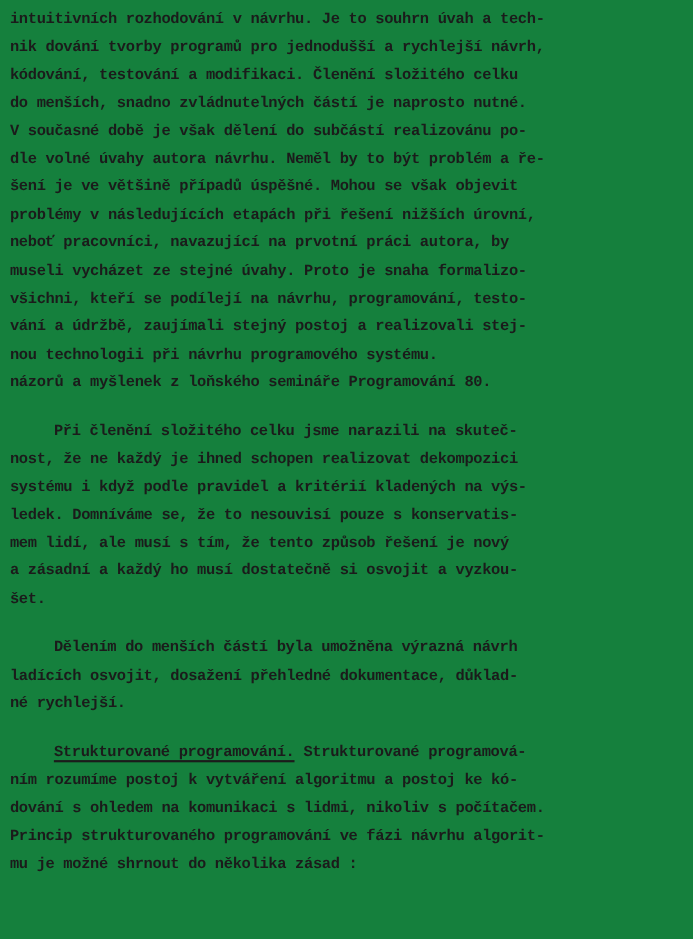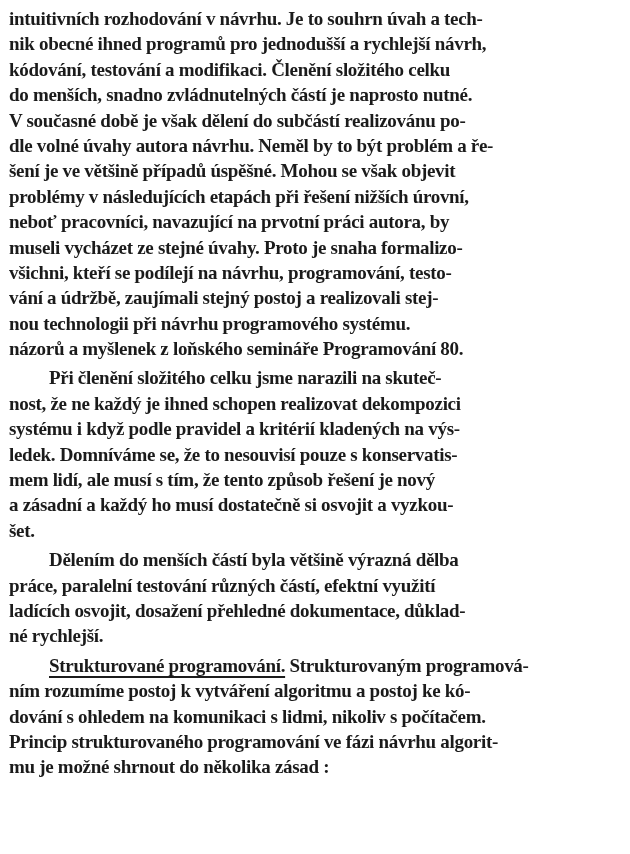--- a/index.html
+++ b/index.html
@@ -4,52 +4,52 @@
 <style>
   html, body {
     margin: 0;
     padding: 0;
     background: #e8e8e8;
   }
   .page {
     position: relative;
     width: 630px;
     height: 854px;
-    background: #ffffff;
+    background: #15803d;
     overflow: hidden;
     box-sizing: border-box;
     padding: 6px 4px 0 9px;
-    font-family: Liberation Serif, serif;
+    font-family: Liberation Mono, monospace;
     font-weight: 700;
-    font-size: 19px;
+    font-size: 14px;
     color: #1b1b1b;
   }
   .paragraph { margin: 0; }
-  .paragraph.gap-before { margin-top: 4px; }
+  .paragraph.gap-before { margin-top: 19px; }
   .line {
     white-space: pre;
     height: 25.4px;
     line-height: 25.4px;
     letter-spacing: -0.3px;
   }
   .indent-first .line:first-child { text-indent: 40px; }
   .u {
     text-decoration: underline;
     text-underline-offset: 4px;
     text-decoration-thickness: 1.5px;
   }
 </style>
 </head>
 <body>
 
 <div class="page">
 
   <div class="paragraph">
     <div class="line">intuitivních rozhodování v návrhu. Je to souhrn úvah a tech-</div>
-    <div class="line">nik obecné ihned programů pro jednodušší a rychlejší návrh,</div>
+    <div class="line">nik dování tvorby programů pro jednodušší a rychlejší návrh,</div>
     <div class="line">kódování, testování a modifikaci. Členění složitého celku</div>
     <div class="line">do menších, snadno zvládnutelných částí je naprosto nutné.</div>
     <div class="line">V současné době je však dělení do subčástí realizovánu po-</div>
     <div class="line">dle volné úvahy autora návrhu. Neměl by to být problém a ře-</div>
     <div class="line">šení je ve většině případů úspěšné. Mohou se však objevit</div>
     <div class="line">problémy v následujících etapách při řešení nižších úrovní,</div>
     <div class="line">neboť pracovníci, navazující na prvotní práci autora, by</div>
     <div class="line">museli vycházet ze stejné úvahy. Proto je snaha formalizo-</div>
     <div class="line">všichni, kteří se podílejí na návrhu, programování, testo-</div>
     <div class="line">vání a údržbě, zaujímali stejný postoj a realizovali stej-</div>
@@ -61,27 +61,26 @@
     <div class="line">Při členění složitého celku jsme narazili na skuteč-</div>
     <div class="line">nost, že ne každý je ihned schopen realizovat dekompozici</div>
     <div class="line">systému i když podle pravidel a kritérií kladených na výs-</div>
     <div class="line">ledek. Domníváme se, že to nesouvisí pouze s konservatis-</div>
     <div class="line">mem lidí, ale musí s tím, že tento způsob řešení je nový</div>
     <div class="line">a zásadní a každý ho musí dostatečně si osvojit a vyzkou-</div>
     <div class="line">šet.</div>
   </div>
 
   <div class="paragraph gap-before indent-first">
-    <div class="line">Dělením do menších částí byla většině výrazná dělba</div>
-    <div class="line">práce, paralelní testování různých částí, efektní využití</div>
+    <div class="line">Dělením do menších částí byla umožněna výrazná návrh</div>
     <div class="line">ladících osvojit, dosažení přehledné dokumentace, důklad-</div>
     <div class="line">né rychlejší.</div>
   </div>
 
   <div class="paragraph gap-before indent-first">
-    <div class="line"><span class="u">Strukturované programování.</span><span> Strukturovaným programová-</span></div>
+    <div class="line"><span class="u">Strukturované programování.</span><span> Strukturované programová-</span></div>
     <div class="line">ním rozumíme postoj k vytváření algoritmu a postoj ke kó-</div>
     <div class="line">dování s ohledem na komunikaci s lidmi, nikoliv s počítačem.</div>
     <div class="line">Princip strukturovaného programování ve fázi návrhu algorit-</div>
     <div class="line">mu je možné shrnout do několika zásad :</div>
   </div>
 
 </div>
 
 </body></html>

